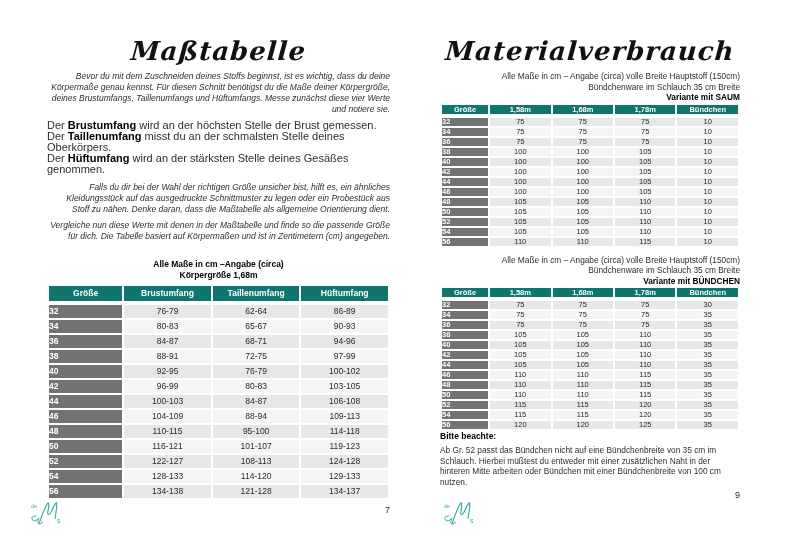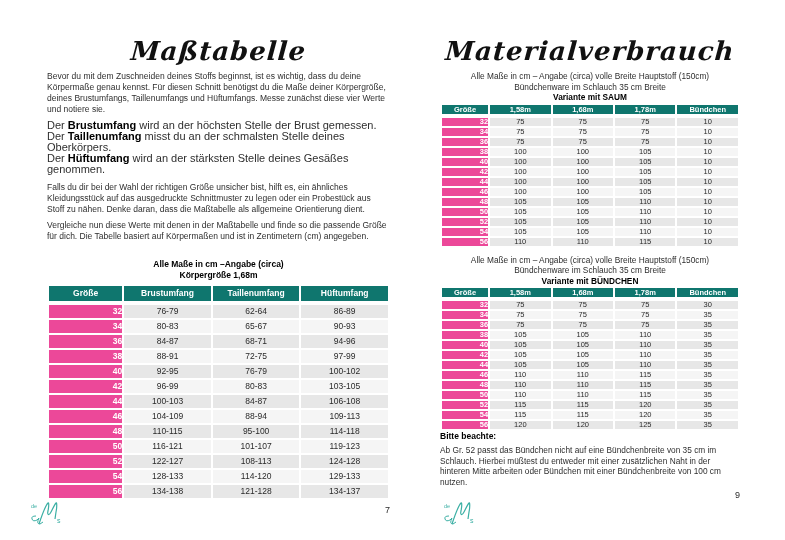--- a/index.html
+++ b/index.html
@@ -8,43 +8,43 @@
   .spread { position:relative; width:785px; height:540px; background:#fff; }
 
   .page { position:absolute; top:36px; }
   .page-left  { left:47px;  width:343px; }
   .page-right { left:440px; width:300px; }
 
   .script-title { text-align:center; font-family:"DejaVu Serif", serif; font-style:italic;
                   font-size:26px; line-height:31px; color:#111; letter-spacing:1px;
                   transform:skewX(-4deg); margin-bottom:4px; }
 
-  .body-text { font-size:8.5px; line-height:11px; text-align:left; }
+  .body-text { font-size:8.5px; line-height:11px; text-align:right;font-style:italic; }
   .page-left .body-text { margin-bottom:5px; }
   .defs { font-size:11px; line-height:11px; margin-bottom:7px; }
   .defs b { color:#000; }
   .mb2 { margin-bottom:5px; }
 
   .tbl-caption { text-align:center; font-weight:bold; font-size:8.5px; line-height:11px;
                  color:#000; margin-top:17px; margin-bottom:3px; }
 
   table { border-collapse:separate; border-spacing:2px; width:100%; table-layout:fixed; }
   th { background:#0f766e; color:#fff; font-weight:bold; text-align:center;
        border-bottom:2px solid #fff; }
-  td.size-cell { background:#ec4899; color:#fff; font-weight:bold; text-align:right; }
+  td.size-cell { background:#737373; color:#fff; font-weight:bold; text-align:left; }
   td.data-cell { text-align:center; color:#2a2a2a; }
   tbody tr:nth-child(odd)  .data-cell { background:#e7e7e7; }
   tbody tr:nth-child(even) .data-cell { background:#f5f5f5; }
 
   .table-lg { margin-top:3px; }
   .table-lg th { font-size:8.5px; line-height:11px; padding:2px 0; }
   .table-lg td { font-size:8.5px; line-height:11px; padding:1px 0; }
   .table-lg th:first-child, .table-lg td:first-child { width:22%; }
 
-  .caption-sm { text-align:center; font-size:8.3px; line-height:10.5px; }
+  .caption-sm { text-align:right; font-size:8.3px; line-height:10.5px; }
   .caption-sm .variant { font-weight:bold; color:#000; }
   .table-sm th { font-size:7.5px; line-height:9px; padding:0; }
   .table-sm td { font-size:7.5px; line-height:8px; padding:0; }
   .table-sm th:first-child, .table-sm td:first-child { width:16%; }
   .block2 { margin-top:7px; }
 
   .note-heading { font-weight:bold; font-size:8.5px; color:#000; }
   .note-body { font-size:8.3px; line-height:10.5px; margin-top:4px; }
 
   .page-num { text-align:right; font-size:9px; color:#2a2a2a; margin-top:5px; }

